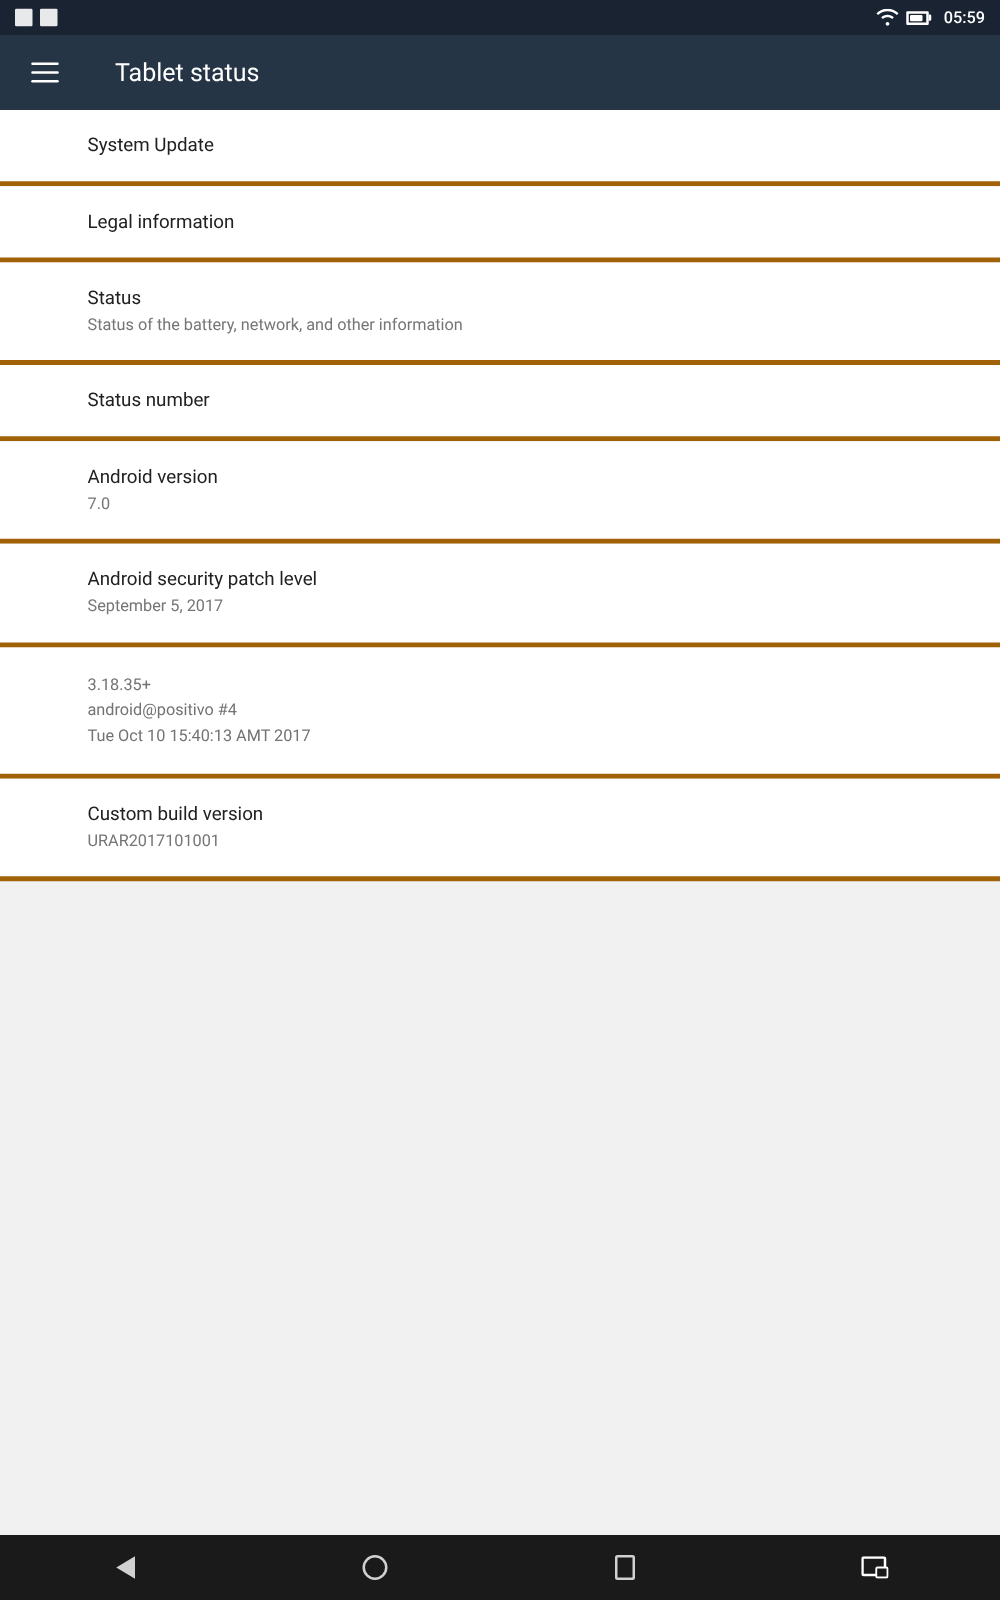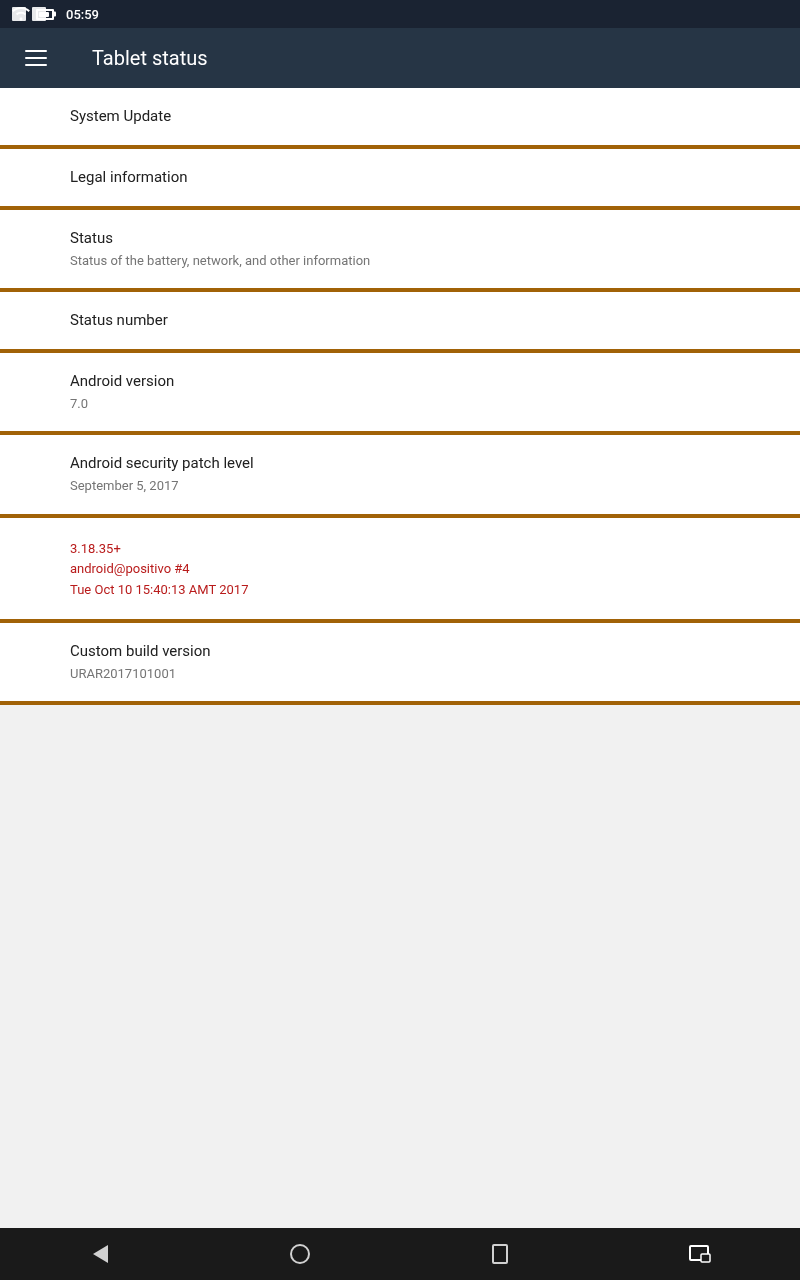--- a/index.html
+++ b/index.html
@@ -17,20 +17,21 @@
       display: flex;
       flex-direction: column;
     }
 
     
     .status-bar {
       background: #1a2332;
       height: 28px;
       display: flex;
       align-items: center;
+      justify-content: flex-end;
       padding: 0 12px;
       flex-shrink: 0;
     }
 
     .status-bar-icons {
       display: flex;
       align-items: center;
       gap: 6px;
     }
 
@@ -121,21 +122,21 @@
 
     .menu-item-subtitle {
       font-size: 13px;
       color: #757575;
       margin-top: 3px;
       line-height: 1.4;
     }
 
     .menu-item-subtitle-multi {
       font-size: 13px;
-      color: #b91c1c;
+      color: #737373;
       line-height: 1.6;
       margin-top: 3px;
     }
 
     
     .nav-bar {
       background: #1a1a1a;
       height: 52px;
       display: flex;
       align-items: center;

